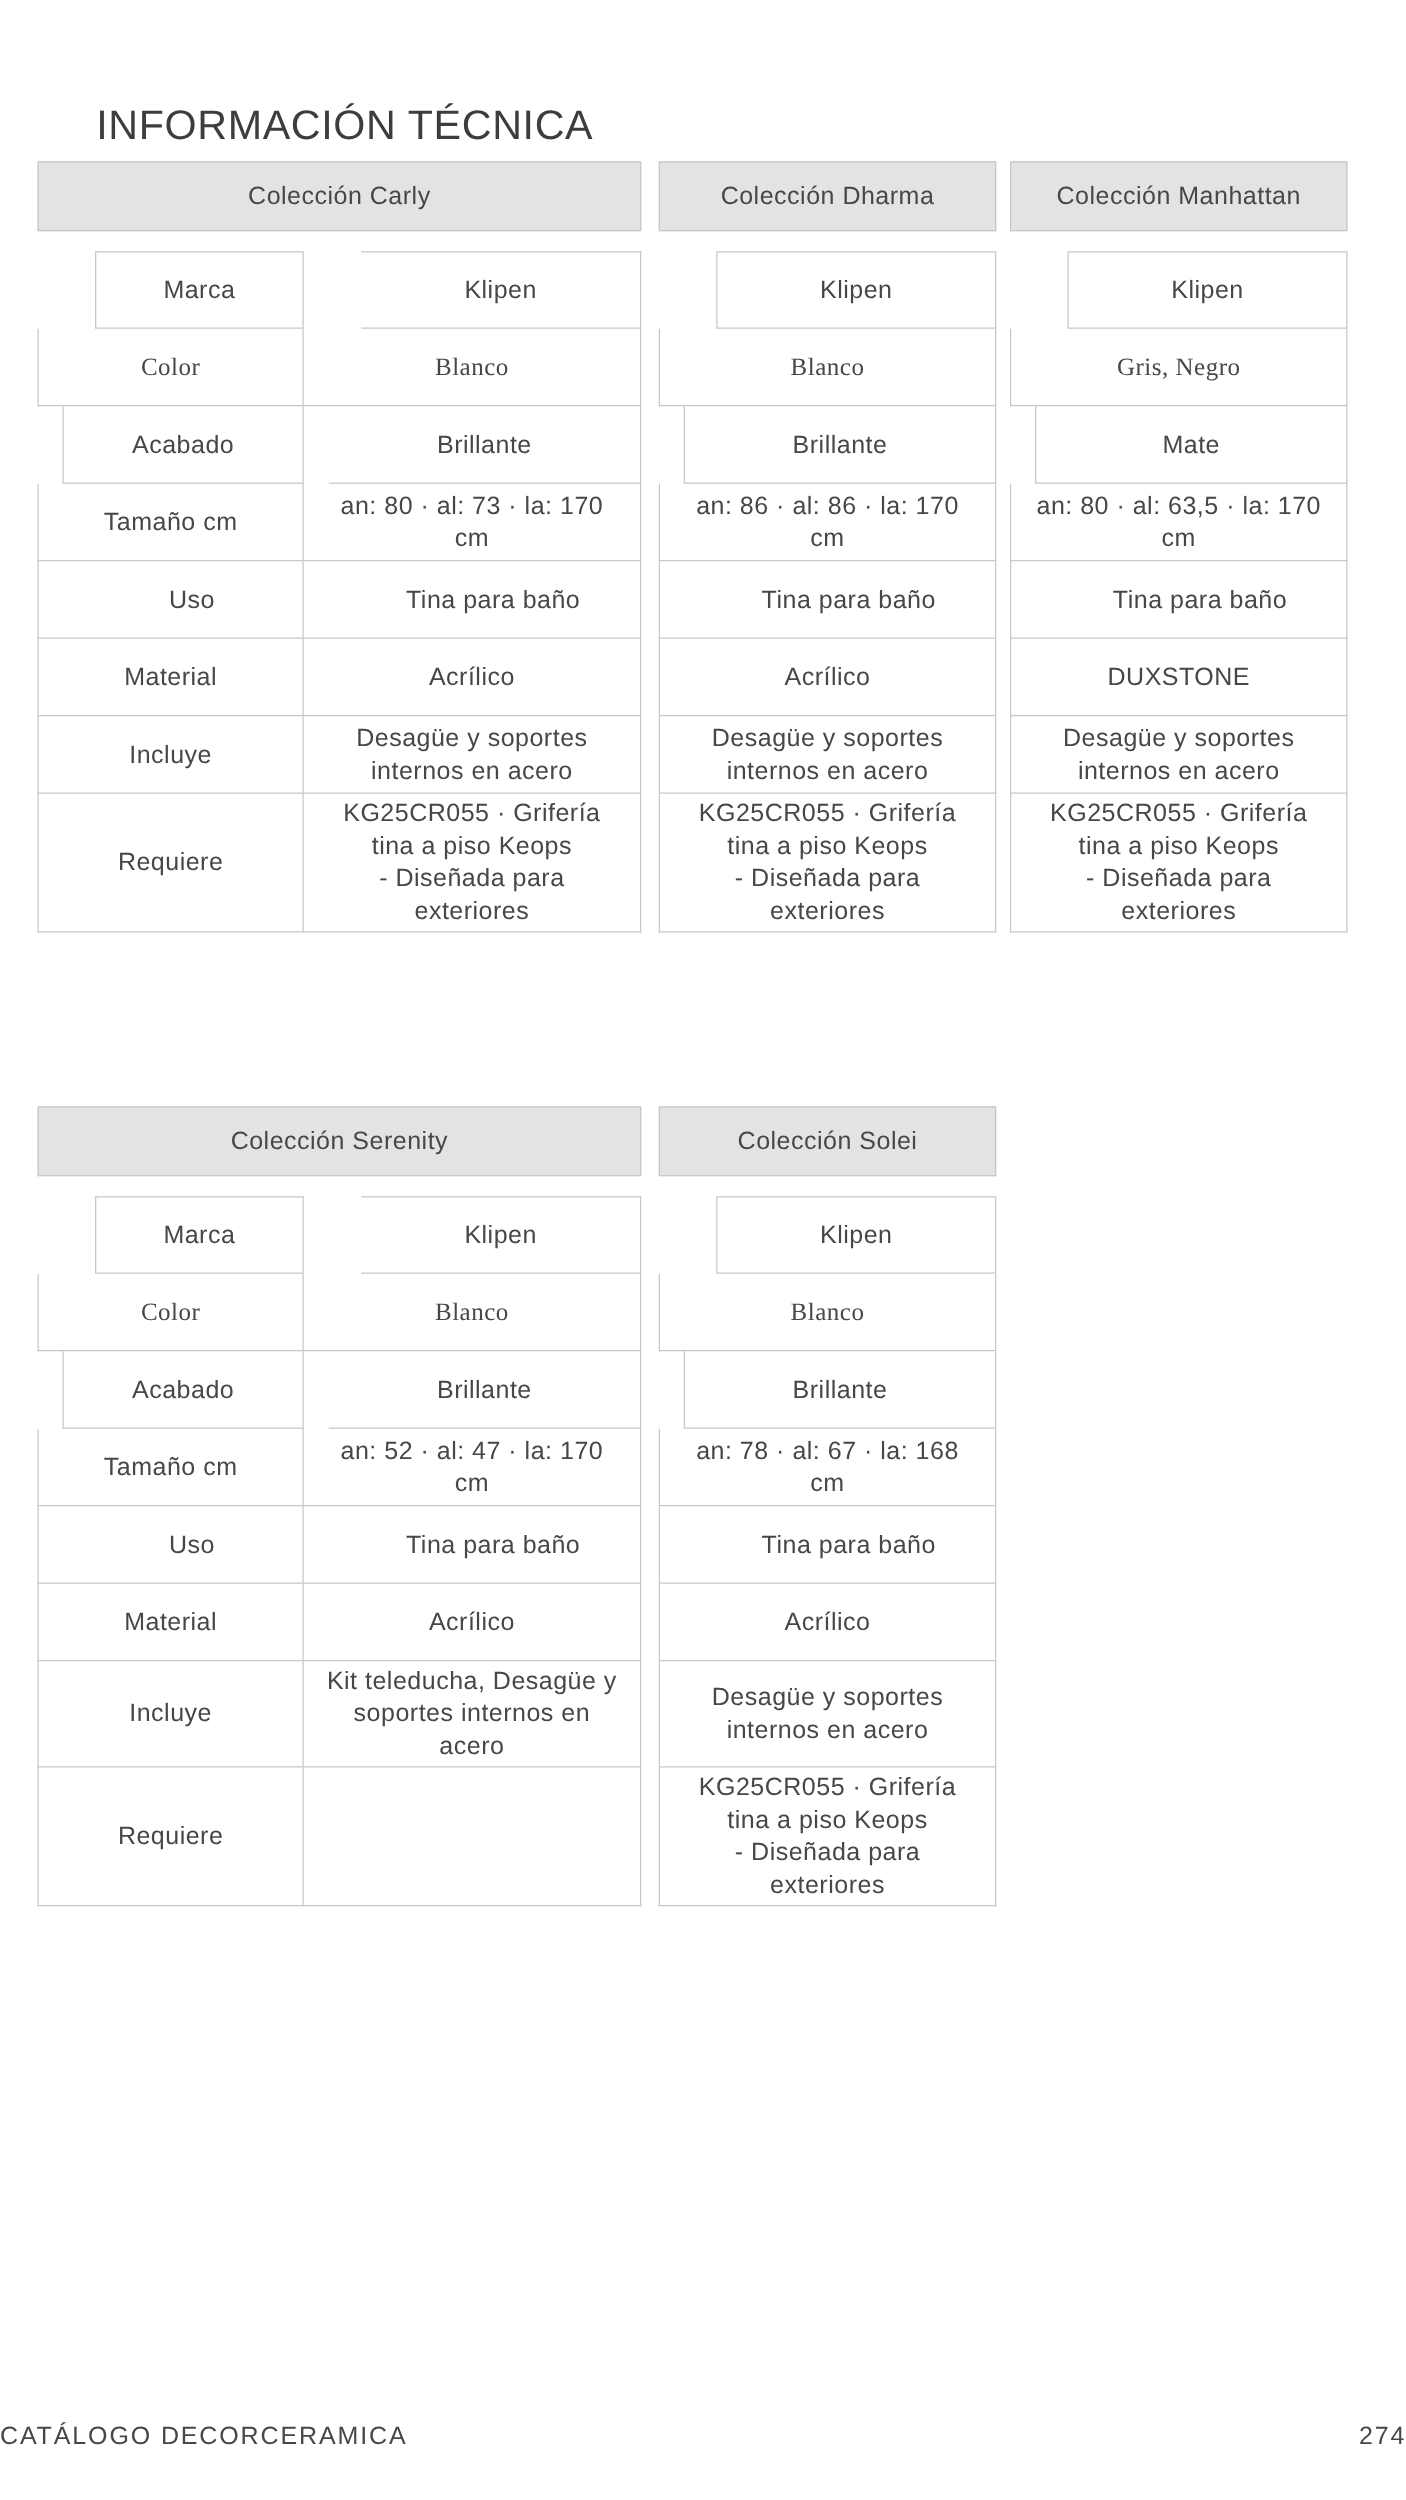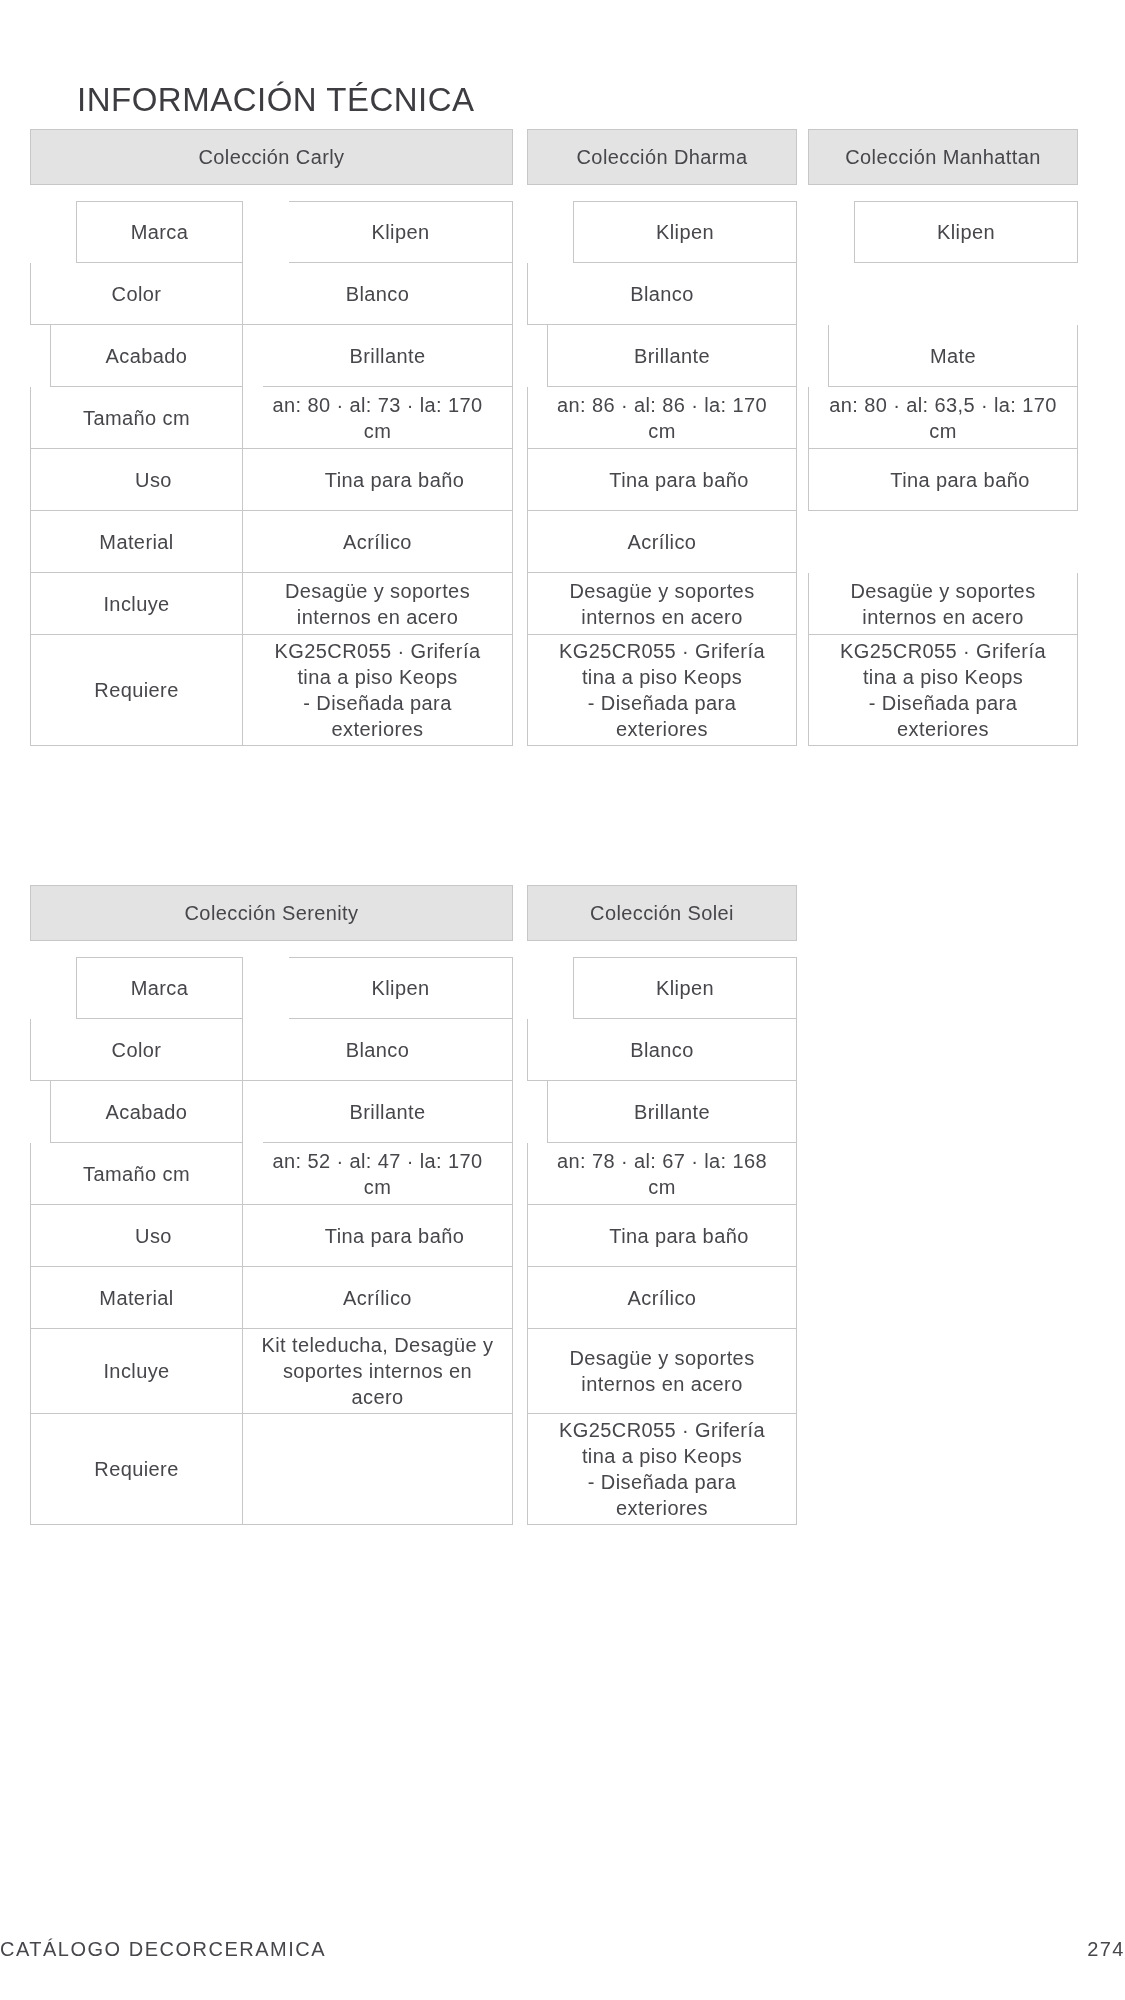--- a/index.html
+++ b/index.html
@@ -52,21 +52,21 @@
     border-bottom: 1px solid var(--border, #c7c7c7);
   }
   .vcell {
     border-right: 1px solid var(--border, #c7c7c7);
     border-bottom: 1px solid var(--border, #c7c7c7);
   }
   .vb { border-left: 1px solid var(--border, #c7c7c7); }
   .bt { border-top: 1px solid var(--border, #c7c7c7); margin-left: 46px; }
   .c1 { grid-column: 1; } .c2 { grid-column: 2; } .c4 { grid-column: 4; }
   .c6 { grid-column: 6; } .c12 { grid-column: 1 / span 2; }
-  .r1 { grid-row: 1; } .r2 { grid-row: 2; } .r3 { grid-row: 3; }
+  .r1 { grid-row: 1; } .r2 { grid-row: 2; } .r3 { grid-row: 3; font-family: Liberation Serif, serif; }
   .r4 { grid-row: 4; margin-left: 20px; } .r5 { grid-row: 5; } .r6 { grid-row: 6; padding-left: 48px; }
   .r7 { grid-row: 7; } .r8 { grid-row: 8; } .r9 { grid-row: 9; }
   .footer {
     position: absolute;
     top: 1938px;
     left: 0;
     width: 1125px;
     display: flex;
     justify-content: space-between;
     align-items: baseline;
@@ -89,39 +89,41 @@
     <div class="cell hcell c6 r1">Colección Manhattan</div>
 
     <div class="cell lcell bt c1 r2">Marca</div>
     <div class="cell vcell bt c2 r2">Klipen</div>
     <div class="cell vcell vb bt c4 r2">Klipen</div>
     <div class="cell vcell vb bt c6 r2">Klipen</div>
 
     <div class="cell lcell c1 r3">Color</div>
     <div class="cell vcell c2 r3">Blanco</div>
     <div class="cell vcell vb c4 r3">Blanco</div>
+    <div class="cell vcell vb c6 r3">Gris, Negro</div>
 
     <div class="cell lcell c1 r4">Acabado</div>
     <div class="cell vcell c2 r4">Brillante</div>
     <div class="cell vcell vb c4 r4">Brillante</div>
     <div class="cell vcell vb c6 r4">Mate</div>
 
     <div class="cell lcell c1 r5">Tamaño cm</div>
     <div class="cell vcell c2 r5">an: 80 · al: 73 · la: 170 cm</div>
     <div class="cell vcell vb c4 r5">an: 86 · al: 86 · la: 170 cm</div>
     <div class="cell vcell vb c6 r5">an: 80 · al: 63,5 · la: 170 cm</div>
 
     <div class="cell lcell c1 r6">Uso</div>
     <div class="cell vcell c2 r6">Tina para baño</div>
     <div class="cell vcell vb c4 r6">Tina para baño</div>
     <div class="cell vcell vb c6 r6">Tina para baño</div>
 
     <div class="cell lcell c1 r7">Material</div>
     <div class="cell vcell c2 r7">Acrílico</div>
     <div class="cell vcell vb c4 r7">Acrílico</div>
+    <div class="cell vcell vb c6 r7">DUXSTONE</div>
 
     <div class="cell lcell c1 r8">Incluye</div>
     <div class="cell vcell c2 r8">Desagüe y soportes internos en acero</div>
     <div class="cell vcell vb c4 r8">Desagüe y soportes internos en acero</div>
     <div class="cell vcell vb c6 r8">Desagüe y soportes internos en acero</div>
 
     <div class="cell lcell c1 r9">Requiere</div>
     <div class="cell vcell c2 r9">KG25CR055 · Grifería tina a piso Keops
 - Diseñada para exteriores</div>
     <div class="cell vcell vb c4 r9">KG25CR055 · Grifería tina a piso Keops

